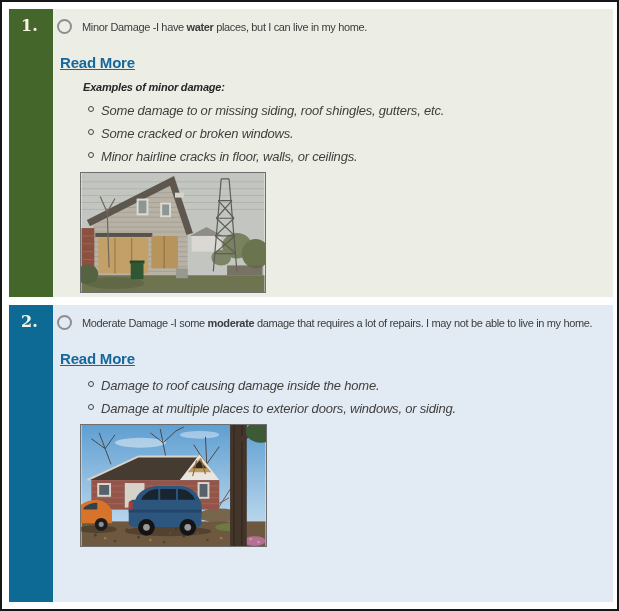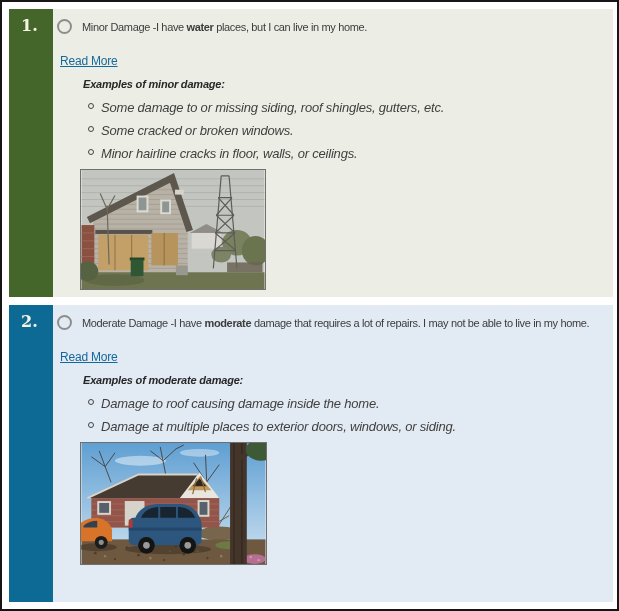--- a/index.html
+++ b/index.html
@@ -39,21 +39,21 @@
   }
   .choice-label{
     font-size:11px; letter-spacing:-0.35px;
     color:#3c3c3c;
   }
   .choice-label b{ font-weight:700; }
 
   .read-more{
     display:inline-block;
     margin:20px 0 0 3px;
-    font-size:12px; font-weight:400; letter-spacing:-0.2px;
+    font-size:15px; font-weight:700; letter-spacing:-0.2px;
     color:#15689b;
     text-decoration:underline;
     cursor:pointer;
   }
   .examples-heading{
     margin:9px 0 0 26px;
     font-size:11px; font-weight:700; font-style:italic; letter-spacing:-0.2px;
     color:#272727;
   }
   ul.bullets{ list-style:none; margin:10px 0 0 0; padding:0 0 0 44px; }
@@ -152,24 +152,23 @@
     </div>
   </section>
 
   <section class="option option-2">
     <div class="numbar">
       <span>2.</span>
     </div>
     <div class="content">
       <div class="choice-row">
         <span class="radio" role="radio" aria-checked="false"></span>
-        <span class="choice-label"><span>Moderate Damage -I have </span><b>moderate</b><span> damage that requires a lot of repairs. I may not be able to live in my home.</span></span>
+        <span class="choice-label"><span>Moderate Damage -I some </span><b>moderate</b><span> damage that requires a lot of repairs. I may not be able to live in my home.</span></span>
       </div>
       <a class="read-more" href="#">Read More</a>
-      <div class="examples-heading">Examples of moderate damage:</div>
       <ul class="bullets">
         <li>Damage to roof causing damage inside the home.</li>
         <li>Damage at multiple places to exterior doors, windows, or siding.</li>
       </ul>
 
       
       <svg class="photo" width="187" height="123" viewBox="0 0 187 123" aria-hidden="true">
         <defs>
           <linearGradient id="sky2" x1="0" y1="0" x2="0" y2="1">
             <stop offset="0" stop-color="#5f9fd2"></stop>

